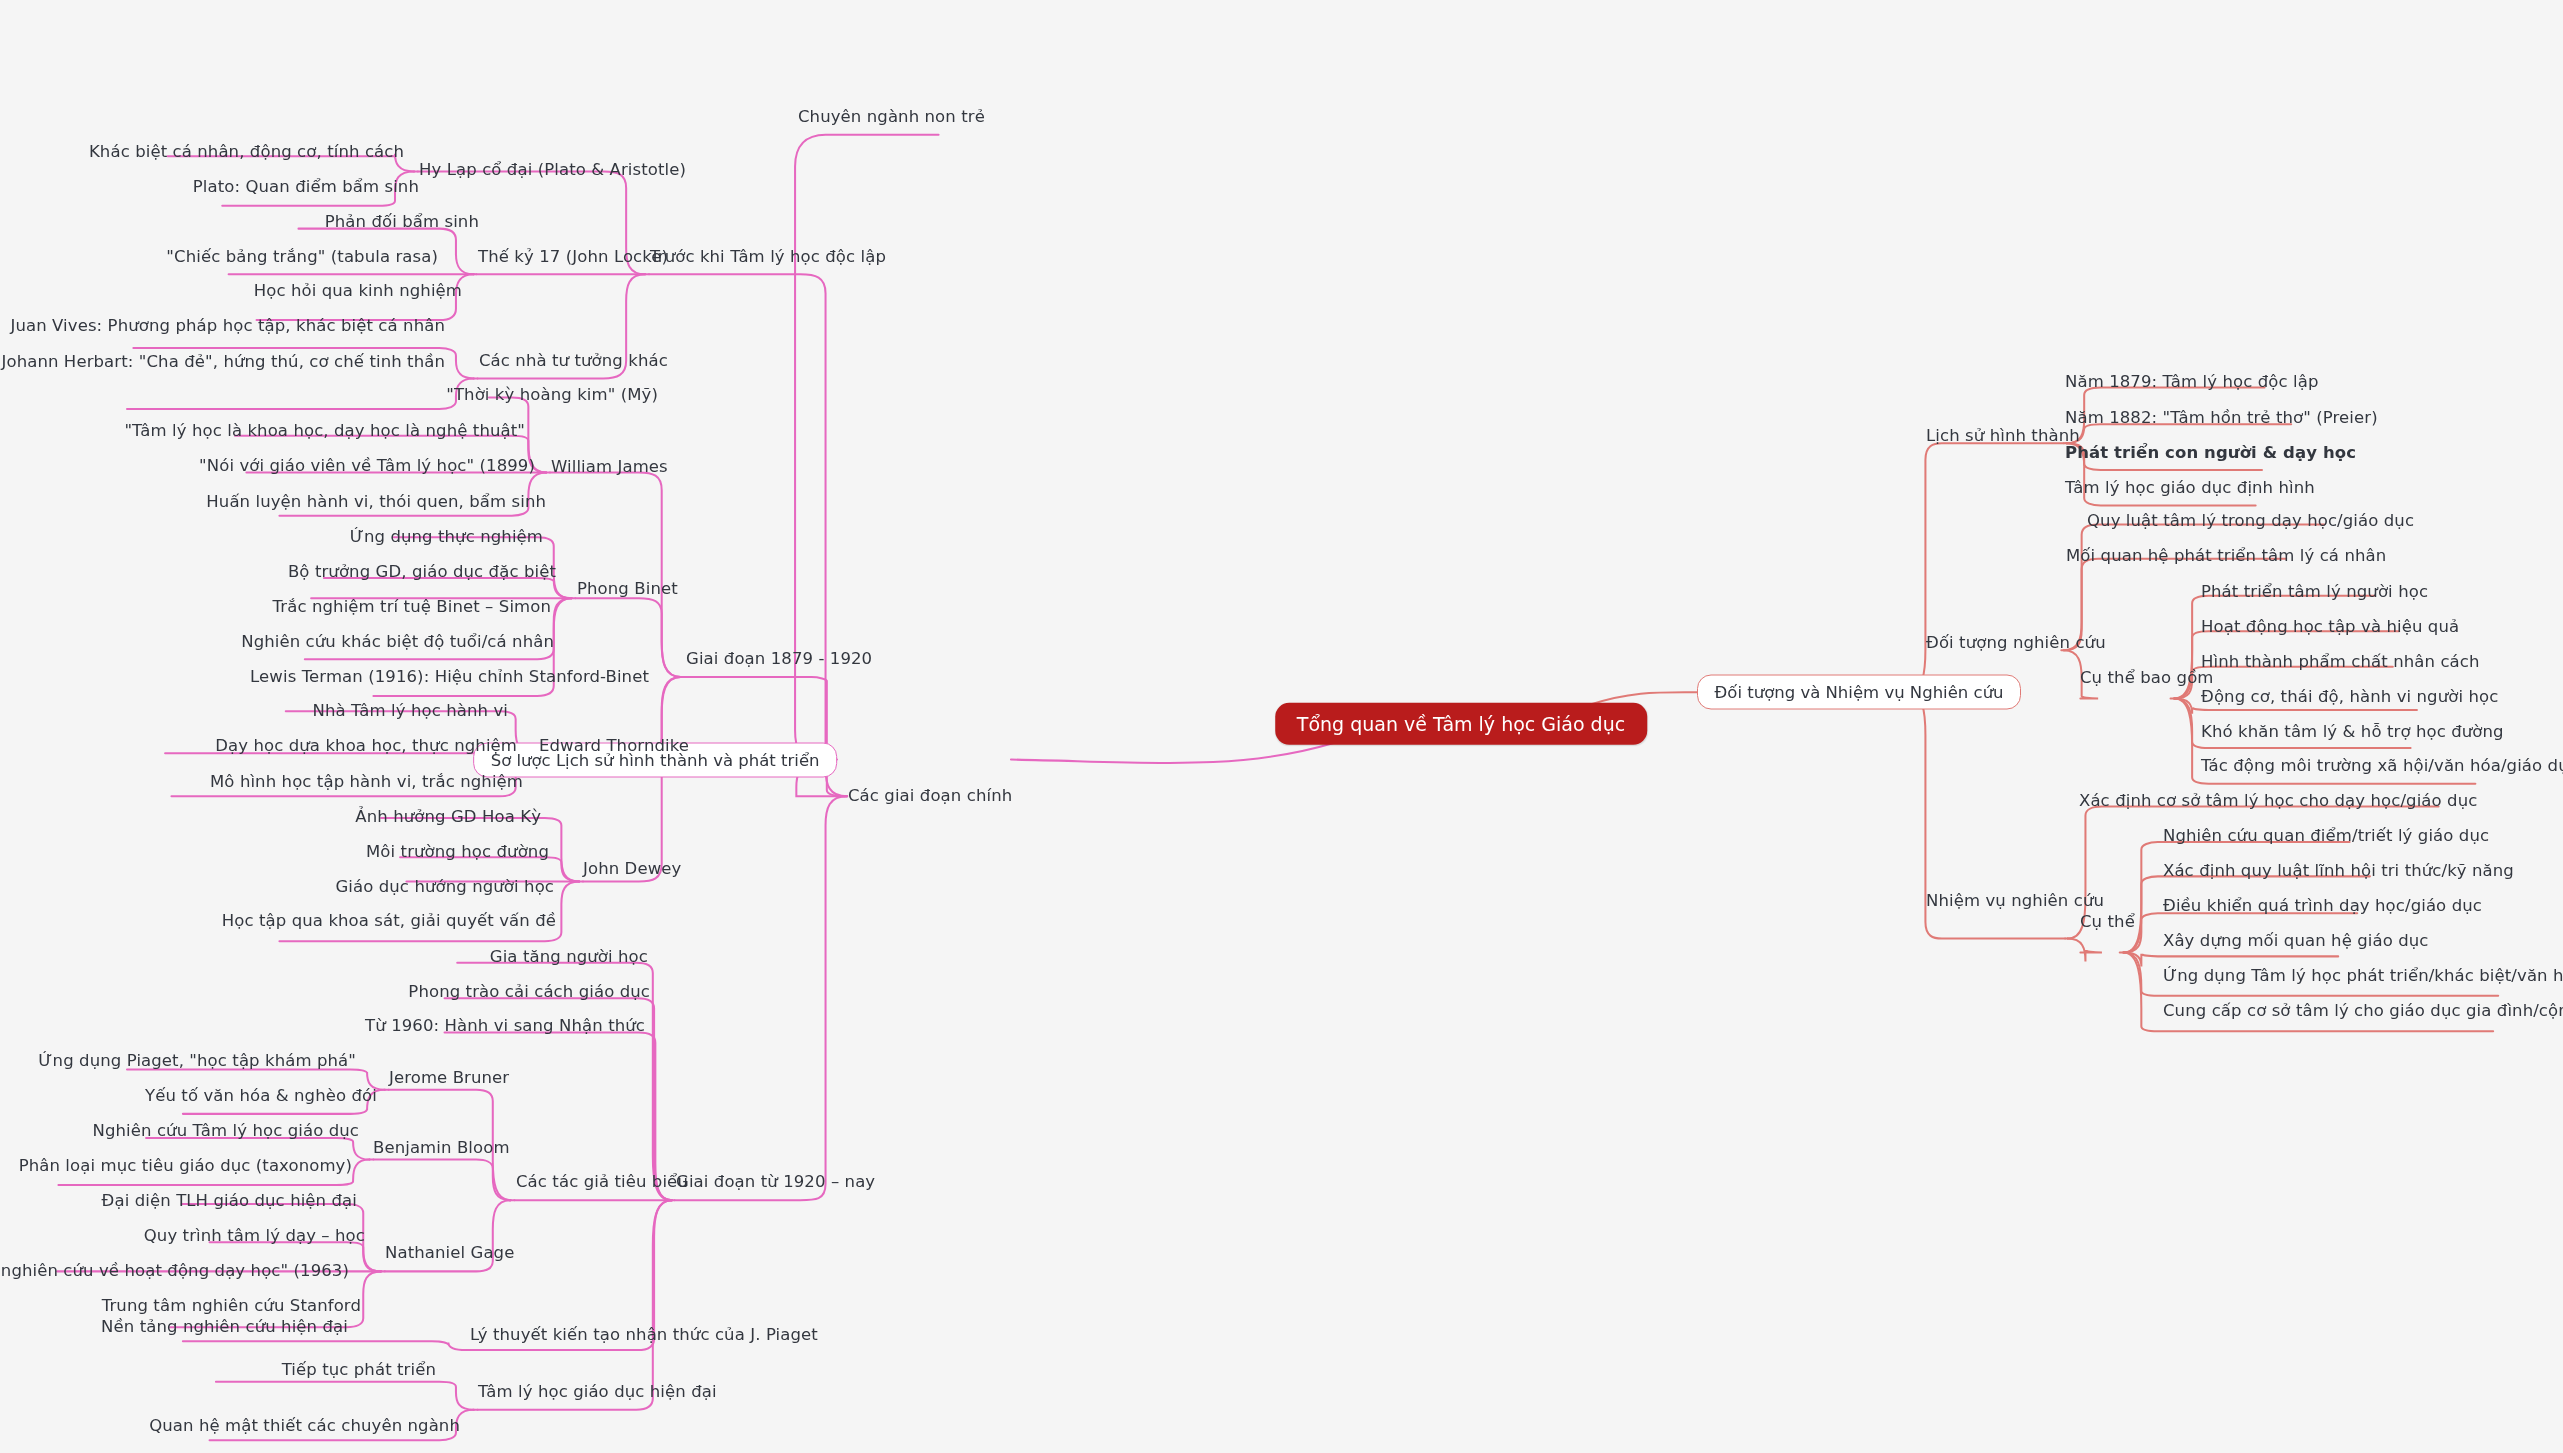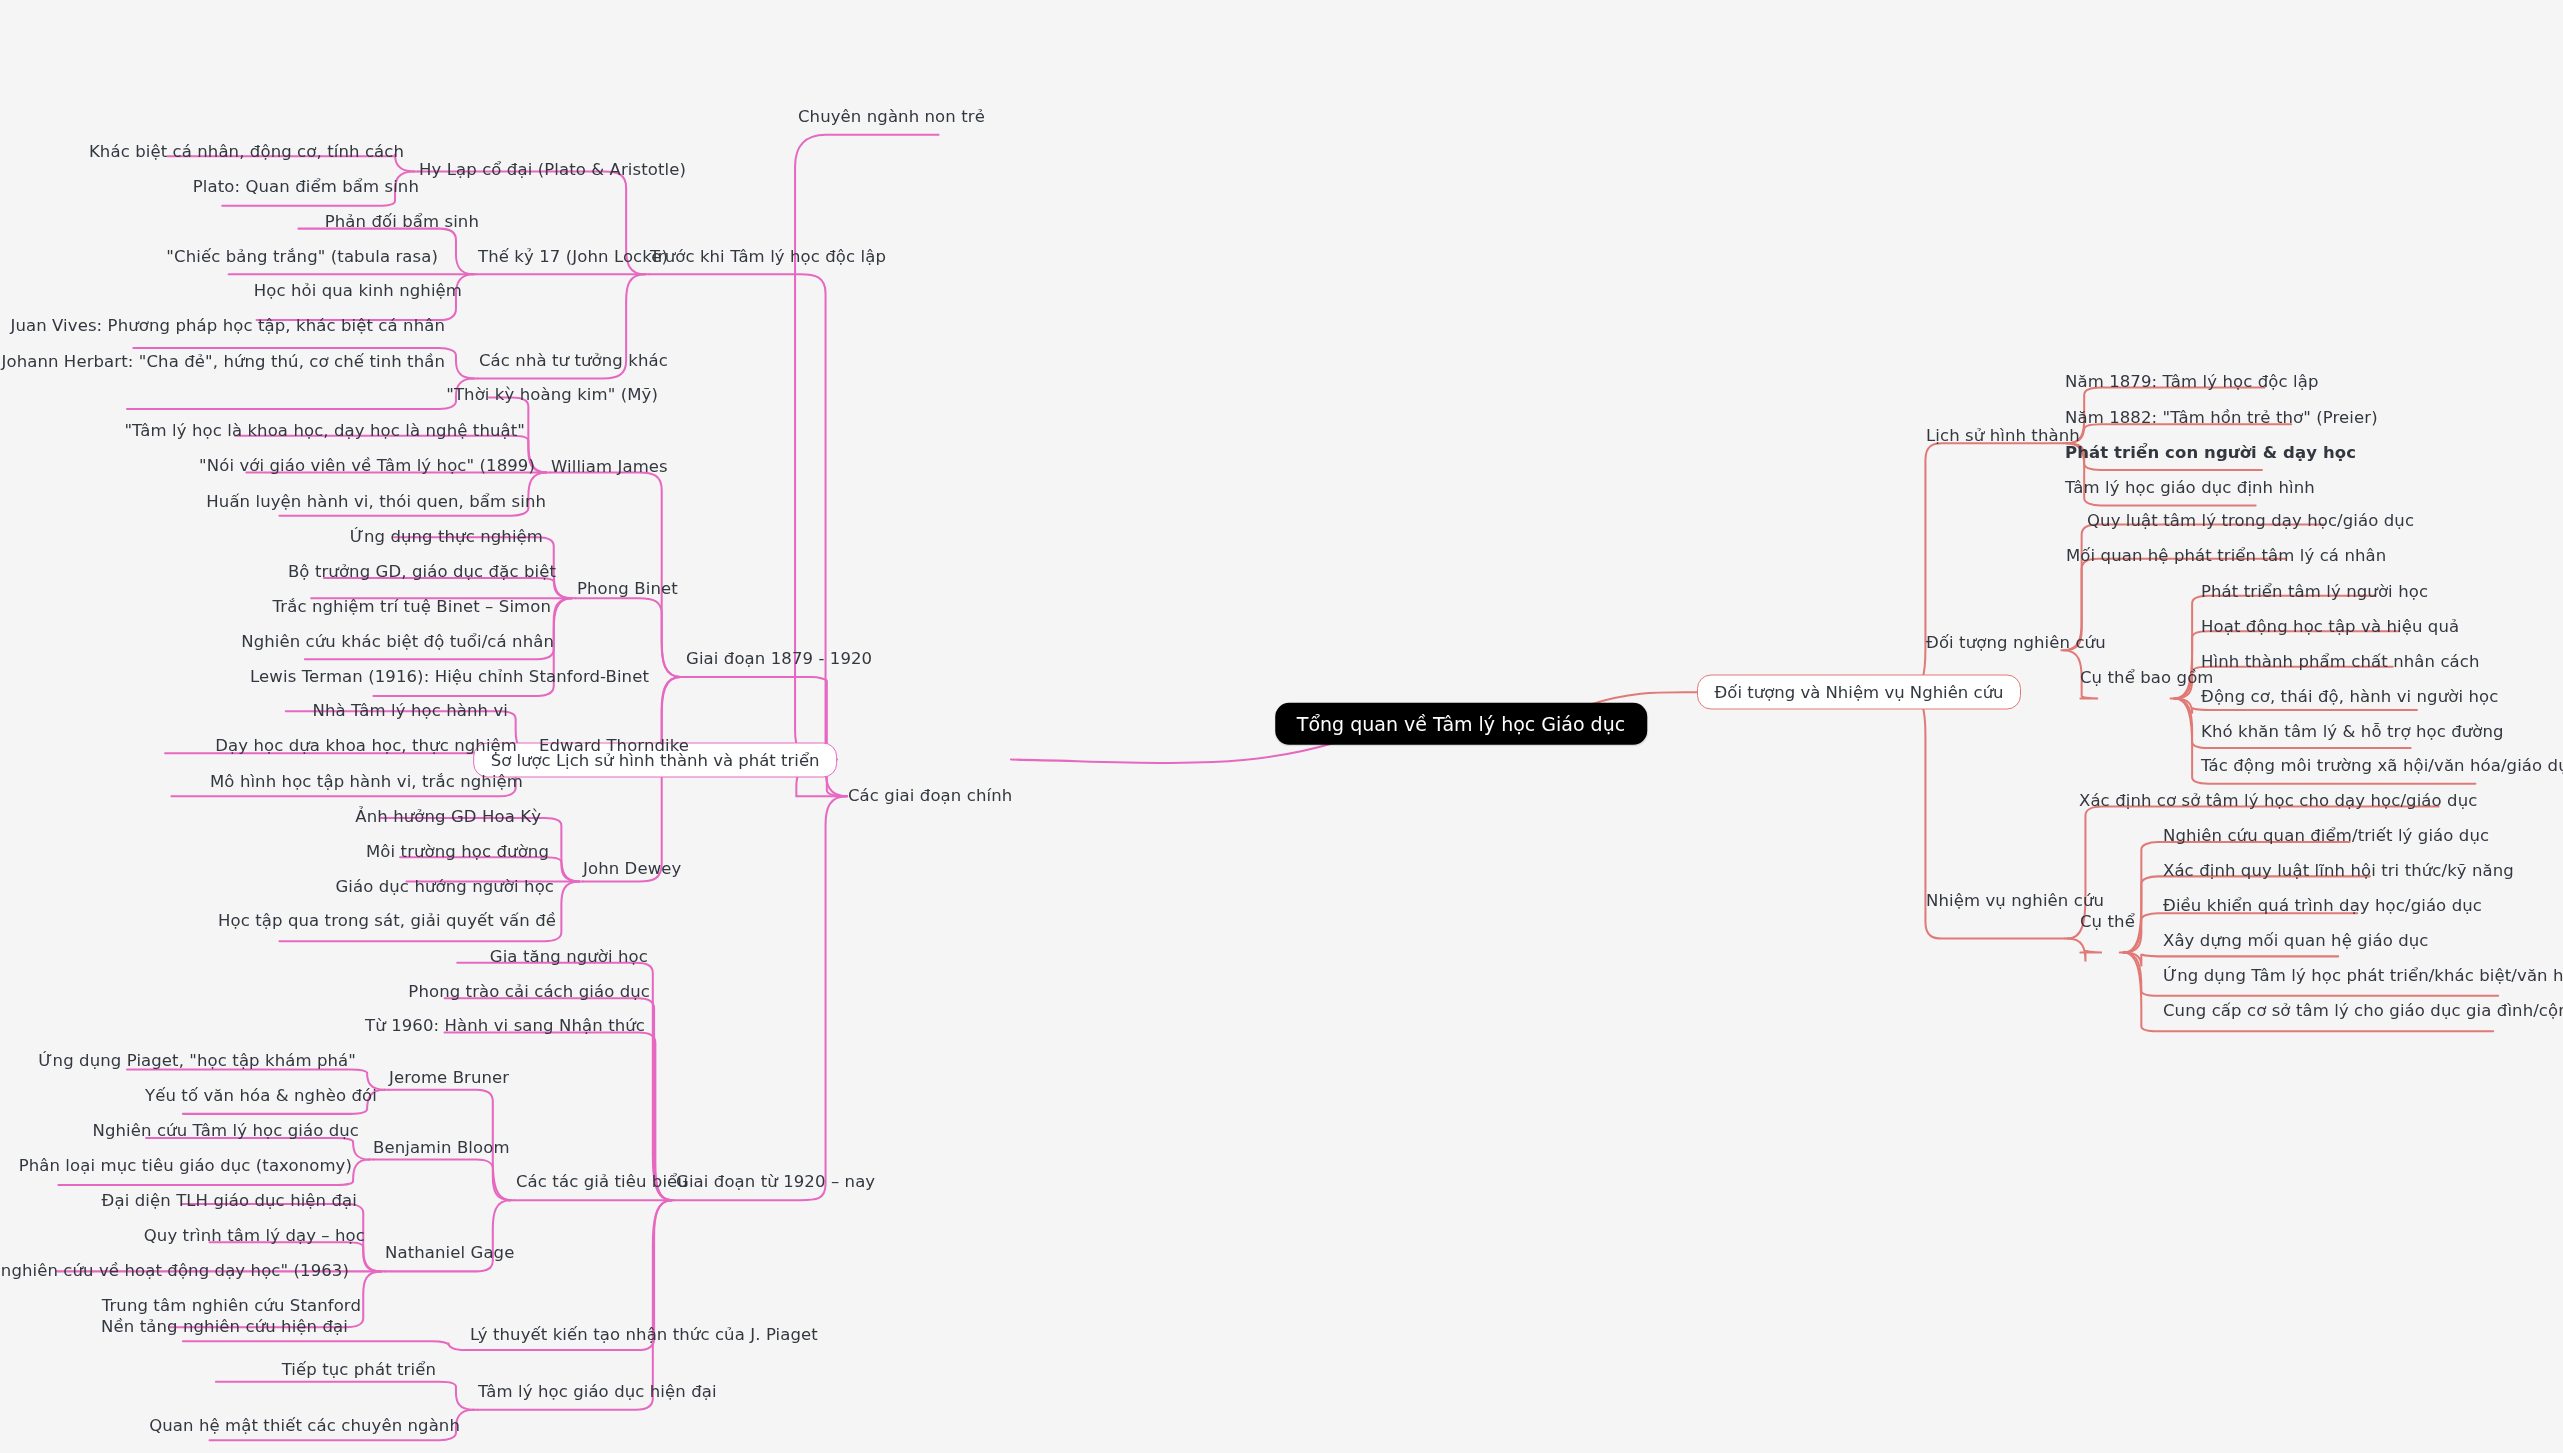--- a/index.html
+++ b/index.html
@@ -12,21 +12,21 @@
     color:#33373f;
     white-space:nowrap;
     line-height:1.1;
     letter-spacing:0.1px;
   }
   .node-label.anchor-left{transform:translate(0,-50%);}
   .node-label.anchor-right{transform:translate(-100%,-50%);}
   .root-node{
     position:absolute;
     transform:translate(-50%,-50%);
-    background:#000000;
+    background:#b91c1c;
     color:#ffffff;
     border-radius:14px;
     padding:10.2px 21.6px;
     font-size:19px;
     white-space:nowrap;
     box-shadow:0 0.6px 1.3px rgba(0,0,0,0.12);
   }
   .branch-node{
     position:absolute;
     transform:translate(0,-50%);
@@ -232,21 +232,21 @@
   <div class="node-label anchor-right" style="left:554px;top:642px;">Nghiên cứu khác biệt độ tuổi/cá nhân</div>
   <div class="node-label anchor-right" style="left:649px;top:677px;">Lewis Terman (1916): Hiệu chỉnh Stanford-Binet</div>
 
   <div class="node-label anchor-right" style="left:508px;top:711px;">Nhà Tâm lý học hành vi</div>
   <div class="node-label anchor-right" style="left:517px;top:746px;">Dạy học dựa khoa học, thực nghiệm</div>
   <div class="node-label anchor-right" style="left:523px;top:782px;">Mô hình học tập hành vi, trắc nghiệm</div>
 
   <div class="node-label anchor-right" style="left:541px;top:817px;">Ảnh hưởng GD Hoa Kỳ</div>
   <div class="node-label anchor-right" style="left:549px;top:852px;">Môi trường học đường</div>
   <div class="node-label anchor-right" style="left:554px;top:887px;">Giáo dục hướng người học</div>
-  <div class="node-label anchor-right" style="left:556px;top:921px;">Học tập qua trong sát, giải quyết vấn đề</div>
+  <div class="node-label anchor-right" style="left:556px;top:921px;">Học tập qua khoa sát, giải quyết vấn đề</div>
 
   <div class="node-label anchor-right" style="left:648px;top:957px;">Gia tăng người học</div>
   <div class="node-label anchor-right" style="left:650px;top:992px;">Phong trào cải cách giáo dục</div>
   <div class="node-label anchor-right" style="left:645px;top:1026px;">Từ 1960: Hành vi sang Nhận thức</div>
   <div class="node-label anchor-left" style="left:516px;top:1182px;">Các tác giả tiêu biểu</div>
   <div class="node-label anchor-left" style="left:470px;top:1335px;">Lý thuyết kiến tạo nhận thức của J. Piaget</div>
   <div class="node-label anchor-left" style="left:478px;top:1392px;">Tâm lý học giáo dục hiện đại</div>
 
   <div class="node-label anchor-left" style="left:389px;top:1078px;">Jerome Bruner</div>
   <div class="node-label anchor-left" style="left:373px;top:1148px;">Benjamin Bloom</div>

